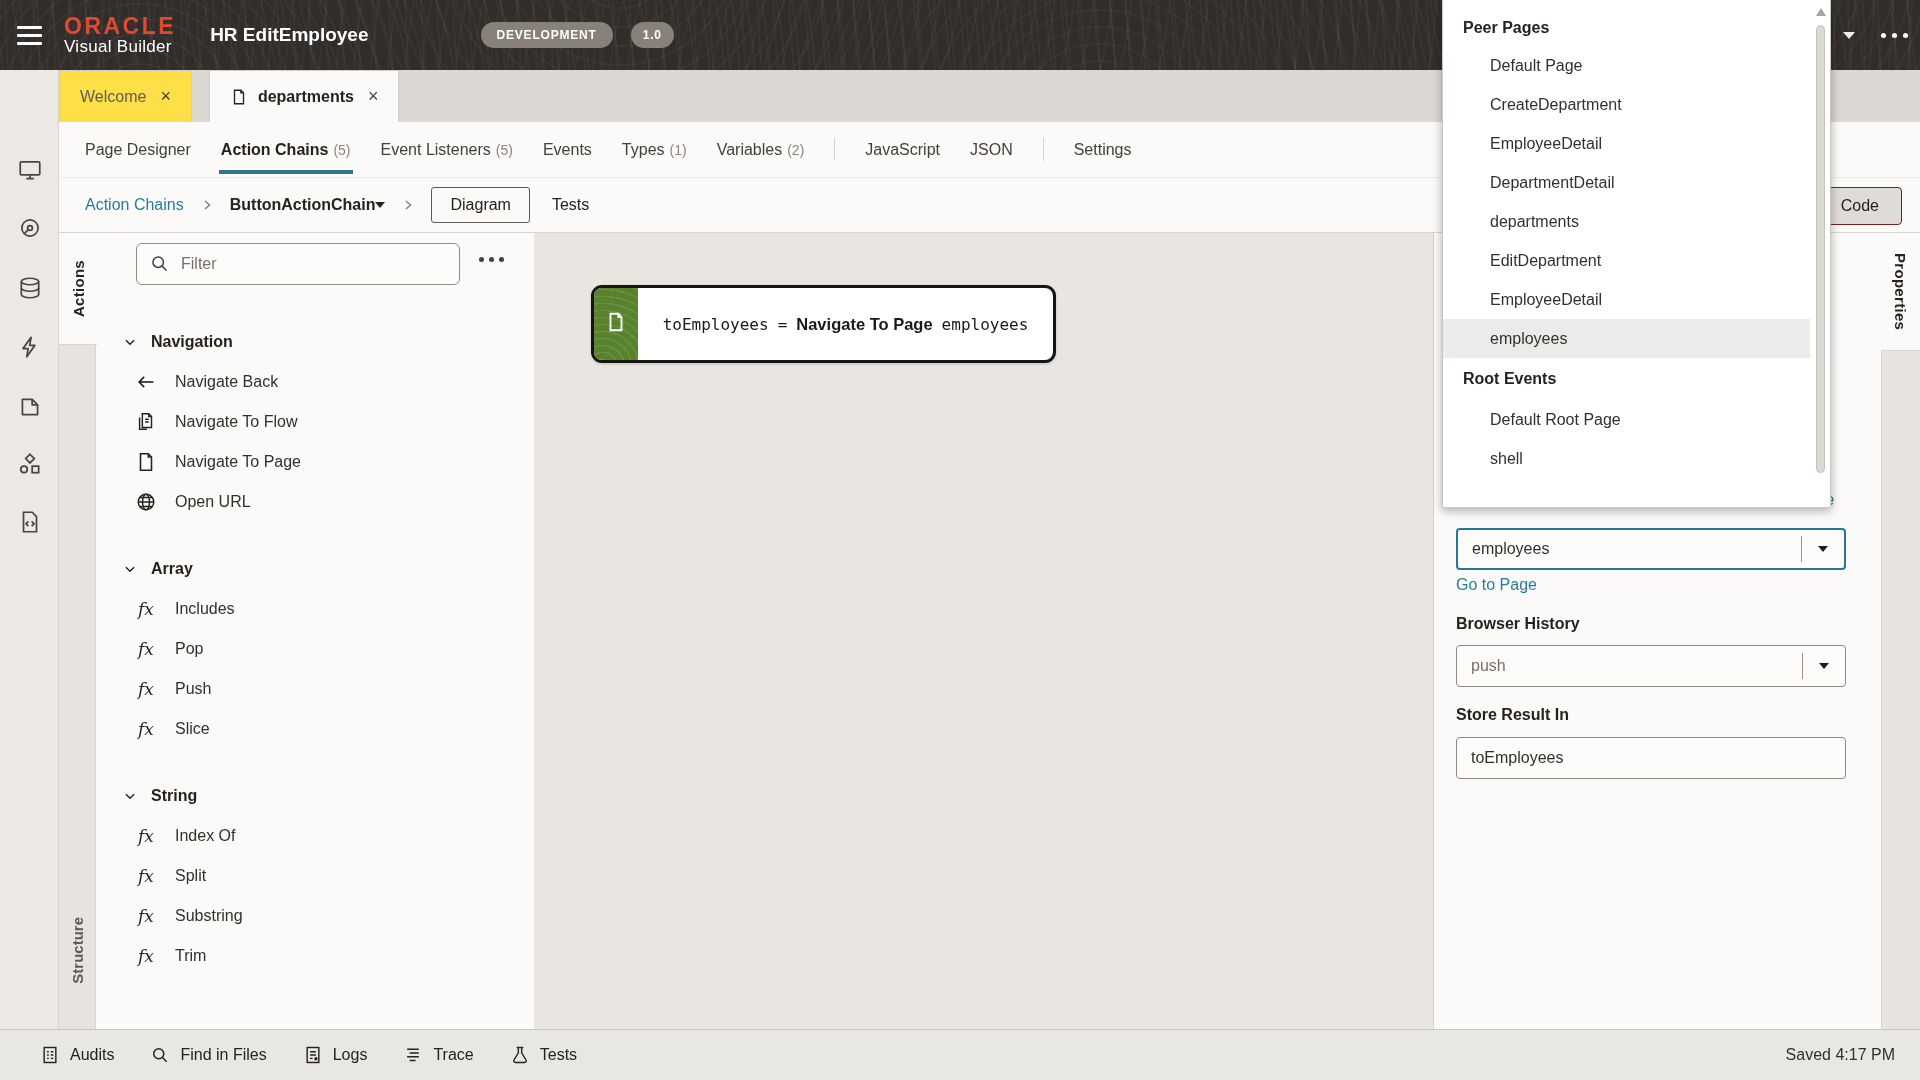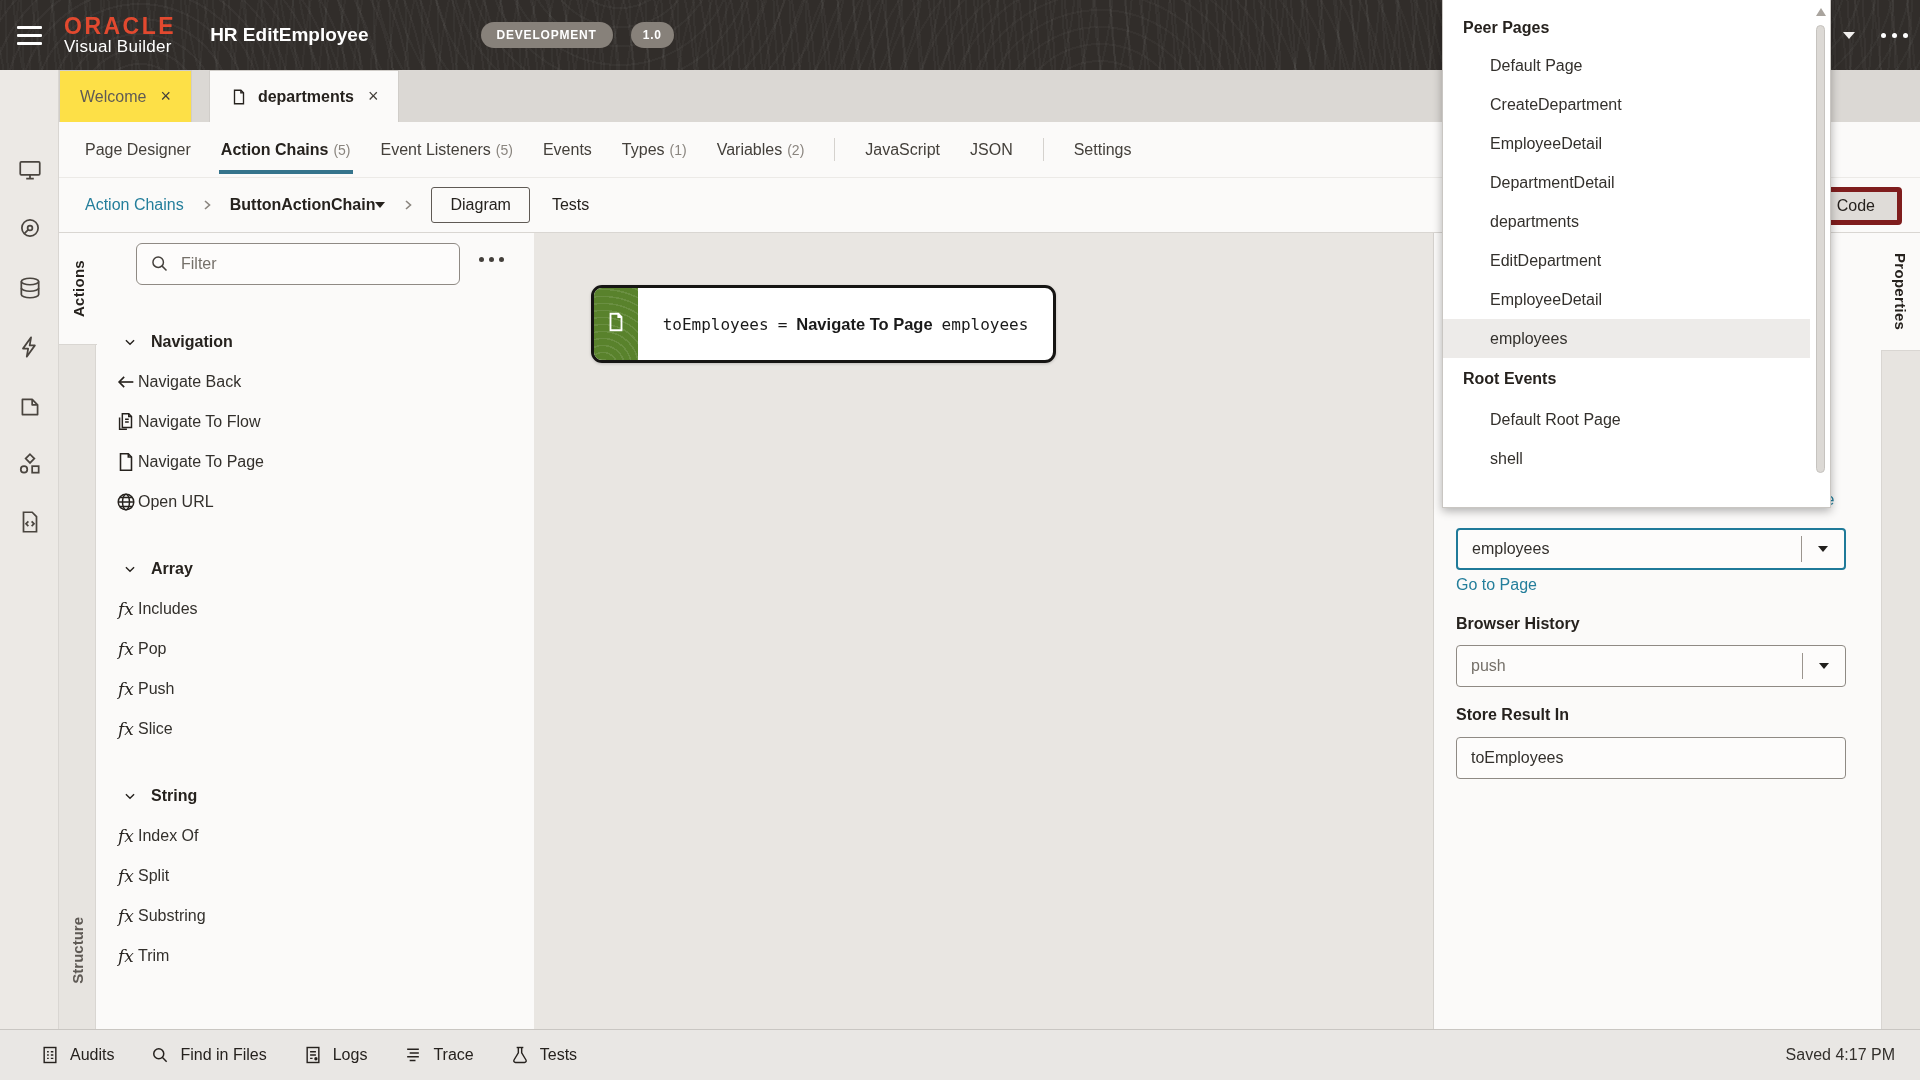--- a/index.html
+++ b/index.html
@@ -46,21 +46,21 @@
   .vdiv { width:1px; background:#d5d2ce; margin:16px 0; }
 
   
   .crumbrow { position:absolute; left:59px; top:178px; width:1861px; height:55px; background:#fbfaf9; border-bottom:1px solid #d9d6d2; display:flex; align-items:center; padding-left:26px; }
   .crumb-link { color:#247e9b; font-size:16px; cursor:pointer; }
   .crumb-sep { margin:0 16px; display:flex; }
   .crumb-current { font-size:16px; font-weight:700; color:#26221e; display:flex; align-items:center; cursor:pointer; }
   .caret-dn { width:0; height:0; border:5px solid transparent; border-top:6px solid #26221e; margin-top:5px; }
   .view-btn { border:1px solid #5f5a55; border-radius:3px; height:36px; padding:0 18px; display:flex; align-items:center; font-size:16px; color:#26221e; cursor:pointer; background:transparent; }
   .view-plain { margin-left:22px; font-size:16px; color:#26221e; cursor:pointer; }
-  .code-btn { position:absolute; right:18px; top:9px; height:38px; background:#dfdcd8; border:5px solid #7f1d1d; border-radius:4px; padding:0 22px; display:flex; align-items:center; font-size:16px; color:#26221e; cursor:pointer; }
+  .code-btn { position:absolute; right:18px; top:9px; height:38px; background:#dfdcd8; border:1px solid #7f1d1d; border-radius:4px; padding:0 22px; display:flex; align-items:center; font-size:16px; color:#26221e; cursor:pointer; }
   .crumb-divline { position:absolute; right:120px; top:0; bottom:0; width:1px; background:#d9d6d2; }
 
   
   .rail { position:absolute; left:0; top:70px; width:59px; height:959px; background:#ece9e5; border-right:1px solid #d9d6d2; }
   .rail .ric { position:absolute; left:17px; width:26px; height:26px; color:#4a453f; cursor:pointer; }
   .rail svg { width:26px; height:26px; }
 
   
   .lstrip { position:absolute; left:59px; top:233px; width:37px; height:796px; background:#e7e4e0; border-right:1px solid #d9d6d2; }
   .side-tab-left { position:absolute; left:59px; top:233px; width:38px; height:112px; background:#fbfaf9; border:1px solid #d9d6d2; border-left:none; border-top:none; border-right:none; z-index:3; display:flex; align-items:center; justify-content:center; }
@@ -76,21 +76,21 @@
   .filter-wrap { position:absolute; left:40px; top:10px; width:324px; height:42px; }
   .filter-wrap input { width:100%; height:100%; border:1px solid #8f8a84; border-radius:6px; background:#fdfcfb; padding:0 12px 0 44px; font-size:16px; color:#33302c; font-family:"Liberation Sans",sans-serif; outline:none; }
   .filter-wrap input::placeholder { color:#757069; }
   .filter-wrap .mag { position:absolute; left:13px; top:10px; color:#44403b; }
   .panel-dots { position:absolute; left:383px; top:24px; display:flex; gap:5px; cursor:pointer; }
   .panel-dots i { width:5px; height:5px; border-radius:50%; background:#44403b; }
   .sections { position:absolute; left:0; top:89px; width:430px; }
   .sec-head { display:flex; align-items:center; height:40px; padding-left:27px; gap:14px; cursor:pointer; }
   .sec-title { font-size:16px; font-weight:700; color:#26221e; }
   .chev { display:flex; color:#26221e; }
-  .action-row { display:flex; align-items:center; height:40px; padding-left:18px; cursor:pointer; }
+  .action-row { display:flex; align-items:center; height:40px; padding-left:38px; gap:17px; cursor:pointer; }
   .aicon { width:24px; height:24px; display:flex; align-items:center; justify-content:center; color:#26221e; }
   .aicon svg { width:22px; height:22px; }
   .fx { font-style:italic; font-size:17px; font-weight:500; color:#26221e; font-family:"DejaVu Serif", serif; }
   .albl { font-size:16px; color:#33302c; }
   .section { margin-bottom:27px; }
   
   .ap-scroll-up { position:absolute; right:5px; top:70px; width:0; height:0; border:5px solid transparent; border-bottom:7px solid #9b958e; }
   .ap-scroll-thumb { position:absolute; right:3px; top:498px; width:8px; height:284px; background:#cfccc8; border-radius:4px; }
   .ap-scroll-dn { position:absolute; right:5px; top:784px; width:0; height:0; border:5px solid transparent; border-top:7px solid #9b958e; }
 

